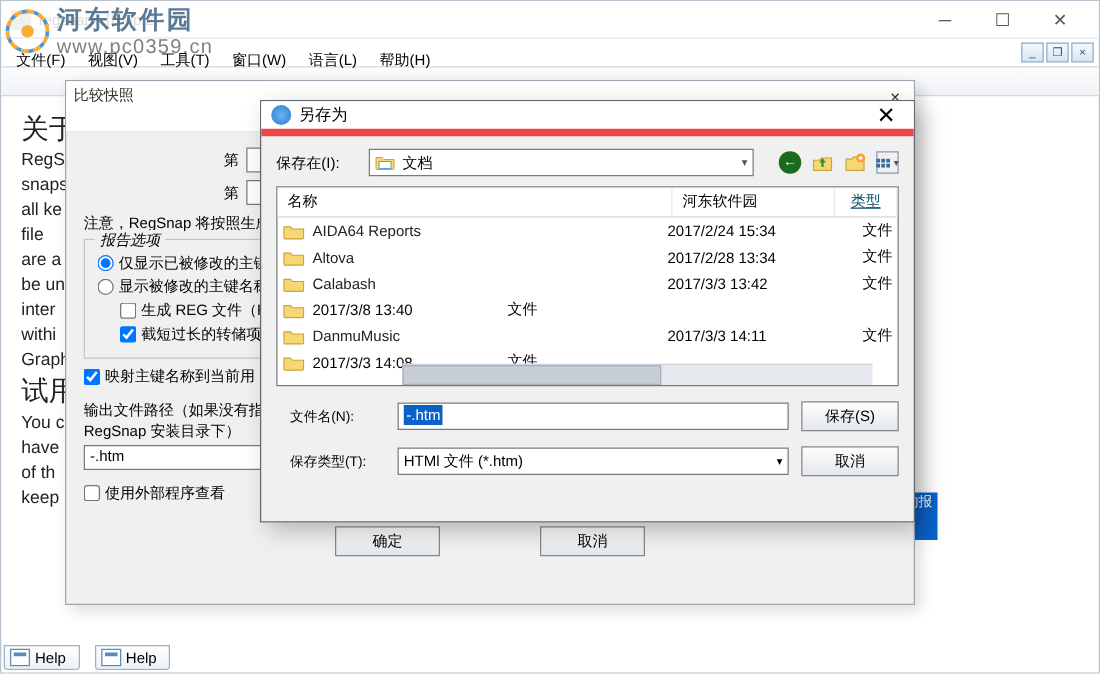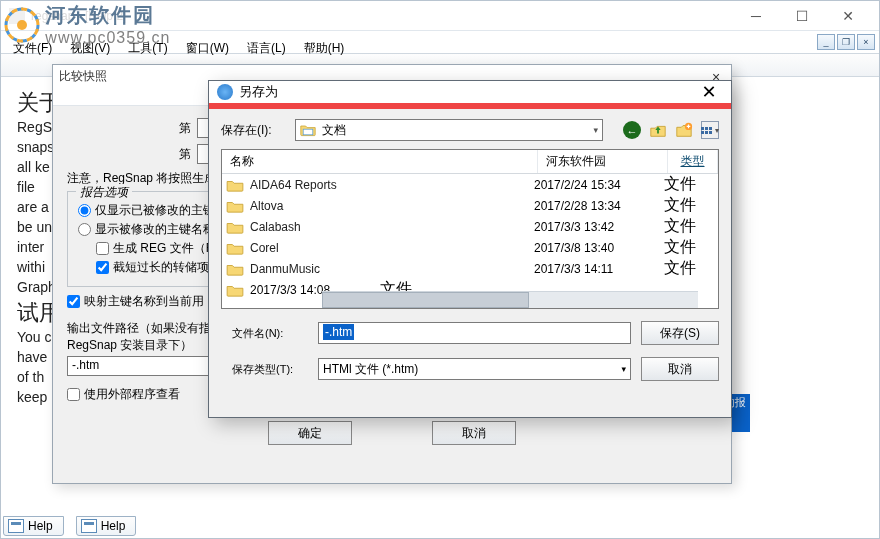--- a/index.html
+++ b/index.html
@@ -83,21 +83,21 @@
 .fl-header { display: flex; border-bottom: 1px solid #d4d9de; background: #fff; font-size: 12px; }
 .fl-col { padding: 3px 8px; border-right: 1px solid #e6eaee; }
 .col-name { flex: 1; }
 .col-date { width: 130px; }
 .col-type { width: 50px; text-align: center; text-decoration: underline; color: #0c4a6e; }
 .fl-rows { }
 .fl-row { display: flex; align-items: center; height: 21px; padding: 0 4px; cursor: pointer; }
 .folder-icon { width: 18px; height: 14px; margin-right: 6px; }
 .fl-name { flex: 1; font-size: 12px; color: #222; }
 .fl-date { width: 130px; font-size: 12px; }
-.fl-type { width: 50px; font-size: 16px; text-align: left; }
+.fl-type { width: 50px; font-size: 12px; text-align: right; }
 .fl-scroll { position: absolute; bottom: 0; left: 100px; right: 20px; height: 17px; background: #e6eaee; border-top:1px solid #cfd6dd; }
 .fl-thumb { position: absolute; left: 0; top: 0; bottom: 0; width: 55%; background: #c7ced6; border: 1px solid #a5b0bb; }
 
 .dlg2-field-row { display: flex; align-items: center; margin-top: 12px; gap: 10px; }
 .fld-label { width: 76px; font-size: 11px; margin-left: 11px; }
 .fld-input-wrap { flex: 1; }
 .fld-input { width: 100%; height: 22px; border: 1px solid #7a7a7a; background: #fff; padding: 1px 4px; font-size: 12px; }
 .fld-input .sel { background: #0a62c9; color: #fff; padding: 1px 2px; display: inline-block; }
 .fld-select { width: 100%; height: 22px; border: 1px solid #7a7a7a; background: #fff; display: flex; align-items: center; padding: 0 4px; cursor: pointer; }
 .fld-select .arrow { margin-left: auto; font-size: 9px; }
@@ -296,21 +296,20 @@
                 <path d="M1 4h6l2 2h10v8a1 1 0 0 1-1 1H2a1 1 0 0 1-1-1z" fill="#f7d774" stroke="#c9a437"></path>
               </svg></span>
             <span class="fl-name">Calabash</span>
             <span class="fl-date">2017/3/3 13:42</span>
             <span class="fl-type">文件</span>
           </div>
           <div class="fl-row">
             <span class="folder-icon"><svg class="folder-svg" viewBox="0 0 20 16">
                 <path d="M1 4h6l2 2h10v8a1 1 0 0 1-1 1H2a1 1 0 0 1-1-1z" fill="#f7d774" stroke="#c9a437"></path>
               </svg></span>
-            <span class="fl-name">Corel</span>
             <span class="fl-date">2017/3/8 13:40</span>
             <span class="fl-type">文件</span>
           </div>
           <div class="fl-row">
             <span class="folder-icon"><svg class="folder-svg" viewBox="0 0 20 16">
                 <path d="M1 4h6l2 2h10v8a1 1 0 0 1-1 1H2a1 1 0 0 1-1-1z" fill="#f7d774" stroke="#c9a437"></path>
               </svg></span>
             <span class="fl-name">DanmuMusic</span>
             <span class="fl-date">2017/3/3 14:11</span>
             <span class="fl-type">文件</span>

